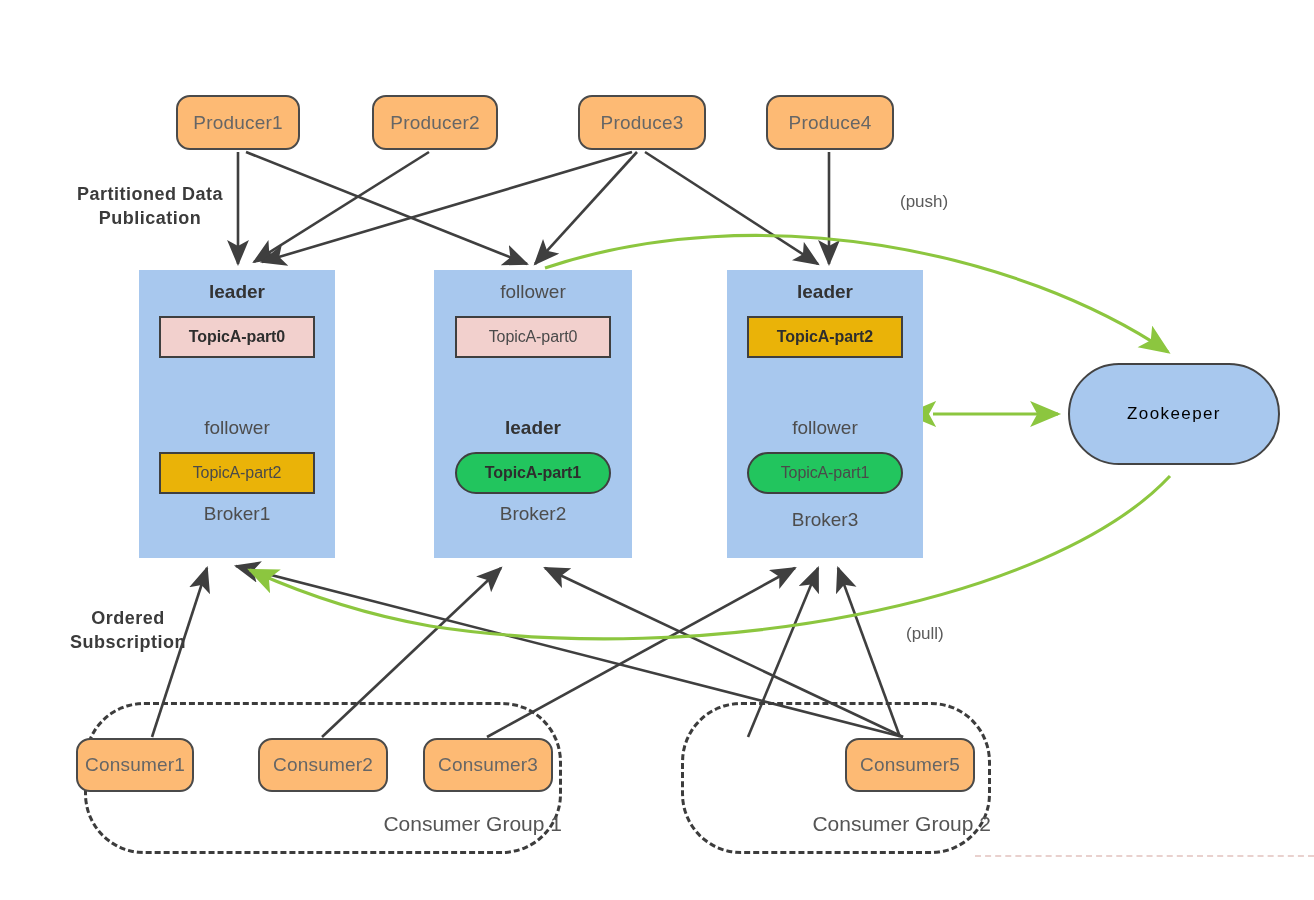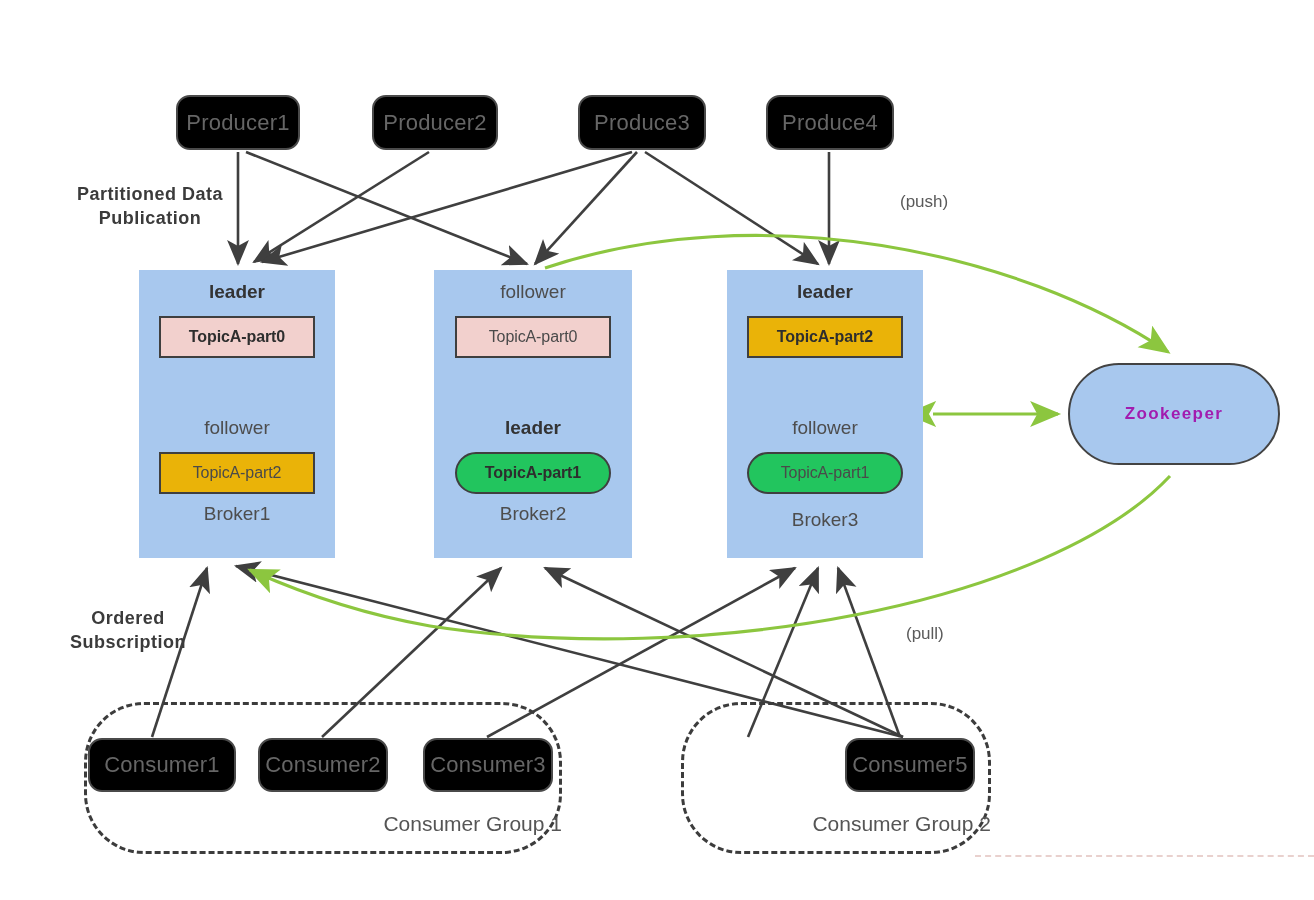--- a/index.html
+++ b/index.html
@@ -30,25 +30,25 @@
     position: absolute;
     box-sizing: border-box;
     display: flex;
     align-items: center;
     justify-content: center;
     text-align: center;
   }
 
   
   .pill {
-    background: #000000;
+    background: #fdba74;
     border: 2px solid #4a4a4a;
     border-radius: 14px;
     color: #666666;
-    font-size: 22px;
+    font-size: 19px;
     letter-spacing: 0.2px;
   }
 
   
   .broker {
     background: #a8c8ee;
     border: 0;
     flex-direction: column;
     justify-content: flex-start;
     padding-top: 12px;
@@ -82,23 +82,23 @@
   .broker-name {
     color: #4d4d4d;
     font-size: 19px;
   }
 
   
   .zookeeper {
     background: #a8c8ee;
     border: 2px solid #434343;
     border-radius: 52px;
-    color: #a21caf;
+    color: #000000;
     font-size: 17px;
-    font-weight: bold;
+    font-weight: normal;
     letter-spacing: 1.4px;
   }
 
   
   .group {
     position: absolute;
     box-sizing: border-box;
     border: 3px dashed #3c3c3c;
     border-radius: 60px;
     background: transparent;
@@ -215,21 +215,21 @@
     <div class="broker-role" style="margin-top:60px;">follower</div>
     <div class="partition green" style="width:156px; height:42px; margin-top:13px;">TopicA-part1</div>
     <div class="broker-name" style="margin-top:15px;">Broker3</div>
   </div>
 
   <div class="node zookeeper" style="left:1068px; top:363px; width:212px; height:102px;">
     <span>Zookeeper</span>
   </div>
 
   <div class="group" style="left:84px; top:702px; width:478px; height:152px;"></div>
-  <div class="node pill" style="left:88px; top:738px; width:148px; height:54px;text-align:center;">
+  <div class="node pill" style="left:76px; top:738px; width:118px; height:54px;text-align:center;">
     <span>Consumer1</span>
   </div>
   <div class="node pill" style="left:258px; top:738px; width:130px; height:54px;">
     <span>Consumer2</span>
   </div>
   <div class="node pill" style="left:423px; top:738px; width:130px; height:54px;">
     <span>Consumer3</span>
   </div>
   <div class="group-label" style="left:84px; top:812px; width:478px;">Consumer Group 1</div>
 

